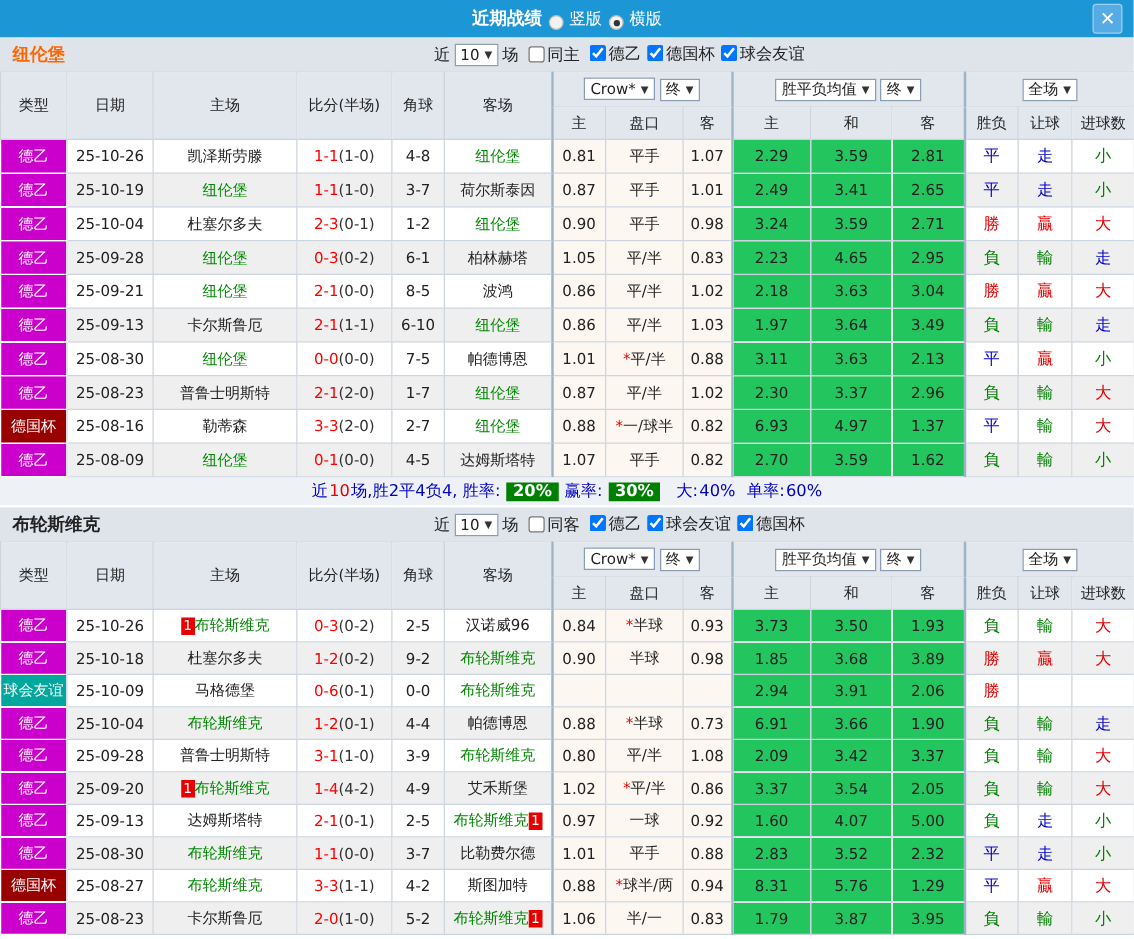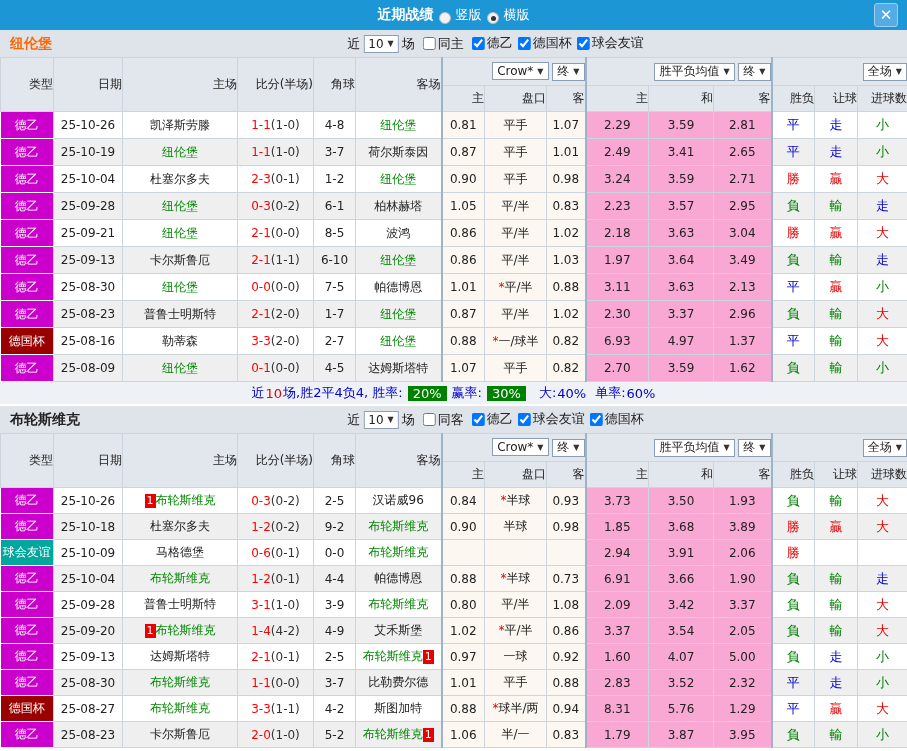--- a/index.html
+++ b/index.html
@@ -43,53 +43,53 @@
     border: 1px solid #8a9db5; padding: 0 4px; height: 18px; font-size: 12px;
     cursor: pointer;
   }
   .fselect .arr { font-size: 8px; color: #333; }
   label.cb { display: inline-flex; align-items: center; gap: 2px; margin-left: 5px; cursor: pointer; }
   label.cb input { width: 13px; height: 13px; margin: 0; }
   
   table { border-collapse: collapse; table-layout: fixed; width: 907px; font-size: 12px; }
   th, td { border: 1px solid #ccd4dd; text-align: center; padding: 0;
     overflow: hidden; white-space: nowrap; }
-  thead th { background: #e2e6ed; font-weight: normal; color: #222; font-size: 12px; text-align: right; }
+  thead th { background: #e2e6ed; font-weight: normal; color: #222; font-size: 12px; }
   tr.h1 th { height: 28px; }
   tr.h2 th { height: 26px; }
   .sec1 tbody td { height: 27px; }
   .sec2 tbody td { height: 26px; }
   tbody td { color: #222; }
   td.type { color: #fff; border-top-color: #fff; border-bottom-color: #fff; border-left: none; font-size: 12px; }
   .lg-de2 { background: var(--de2); }
   .lg-cup { background: var(--cup); }
   .lg-friendly { background: var(--friendly); }
   td.odd1, td.hcap, td.odd2 { background: #fcf8f1; }
-  td.avg { background: #f9a8d4; text-align: center; }
+  td.avg { background: #22c55e; text-align: center; }
   tr.alt td.stripe { background: #efefef; }
   .gsep { border-left: 2px solid #9db3c8; }
   .tgreen { color: var(--team); }
   .ft { color: var(--score); }
   .ht { color: #333; margin-top: 40px; }
   .badge { background: var(--red); color: #fff; font-size: 11px; padding: 0 2px;
     display: inline-block; line-height: 14px; }
   .badge:empty, .star:empty { display: none; }
   .star { color: var(--red); }
   .r { color: var(--red); }
   .b { color: var(--blue); }
   .g { color: var(--green); }
   td.res { font-size: 13px; }
   
   .summary {
     height: 22px; background: #eef1f5; display: flex; align-items: center;
     justify-content: center; font-size: 13px; color: var(--blue); gap: 1px;
   }
   .summary .redtxt { color: var(--red); }
   .summary .pct-badge { background: var(--green); color: #fff; padding: 0 5px;
-    margin: 0 4px; font-weight: normal; }
+    margin: 0 4px; font-weight: bold; }
   .summary .sp { margin-left: 8px; }
 </style>
 </head>
 <body>
 
 <div class="titlebar">
   <div class="title-group">
     <span class="title-text">近期战绩</span>
     <span class="radio"></span>
     <span class="radio-label">竖版</span>
@@ -246,21 +246,21 @@
     <td class="type lg-de2">德乙</td>
     <td class="stripe">25-09-28</td>
     <td class="home stripe"><span class="team tgreen">纽伦堡</span></td>
     <td class="stripe"><span class="ft">0-3</span><span class="ht">(0-2)</span></td>
     <td class="stripe">6-1</td>
     <td class="away stripe"><span class="team">柏林赫塔</span></td>
     <td class="odd1 gsep">1.05</td>
     <td class="hcap"><span>平/半</span></td>
     <td class="odd2">0.83</td>
     <td class="avg gsep">2.23</td>
-    <td class="avg">3.57</td>
+    <td class="avg">4.65</td>
     <td class="avg">2.95</td>
     <td class="res wl stripe gsep g">負</td>
     <td class="res hc stripe g">輸</td>
     <td class="res gl stripe b">走</td>
   </tr>
         <tr>
     <td class="type lg-de2">德乙</td>
     <td class="stripe">25-09-21</td>
     <td class="home stripe"><span class="team tgreen">纽伦堡</span></td>
     <td class="stripe"><span class="ft">2-1</span><span class="ht">(0-0)</span></td>

